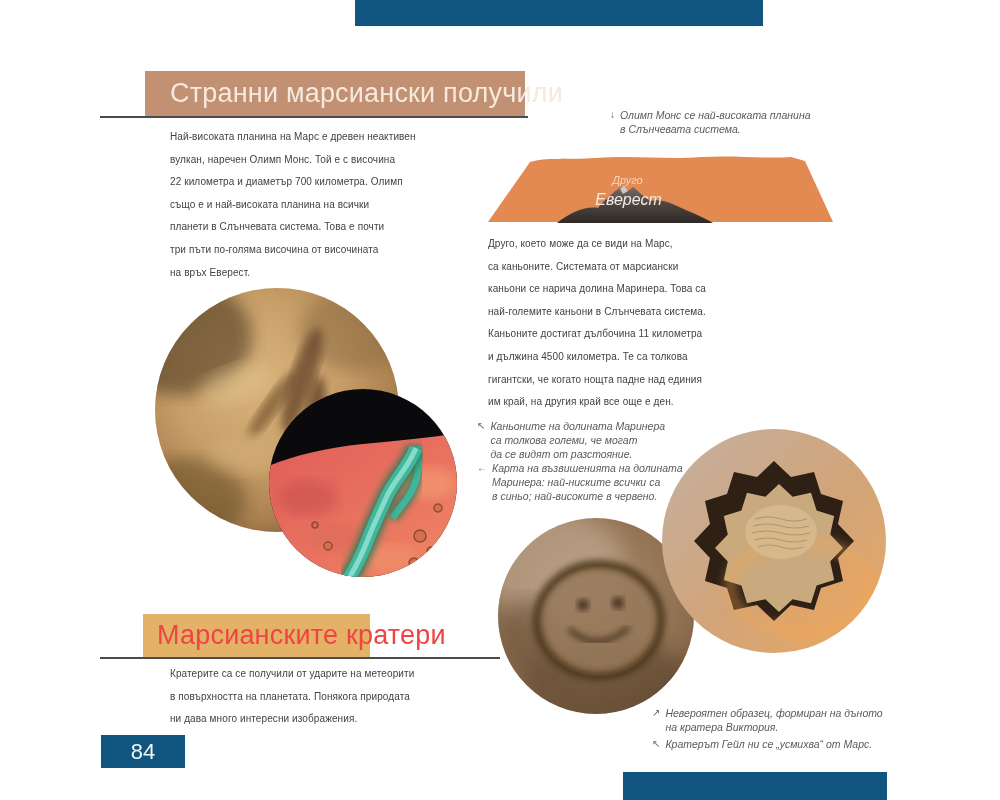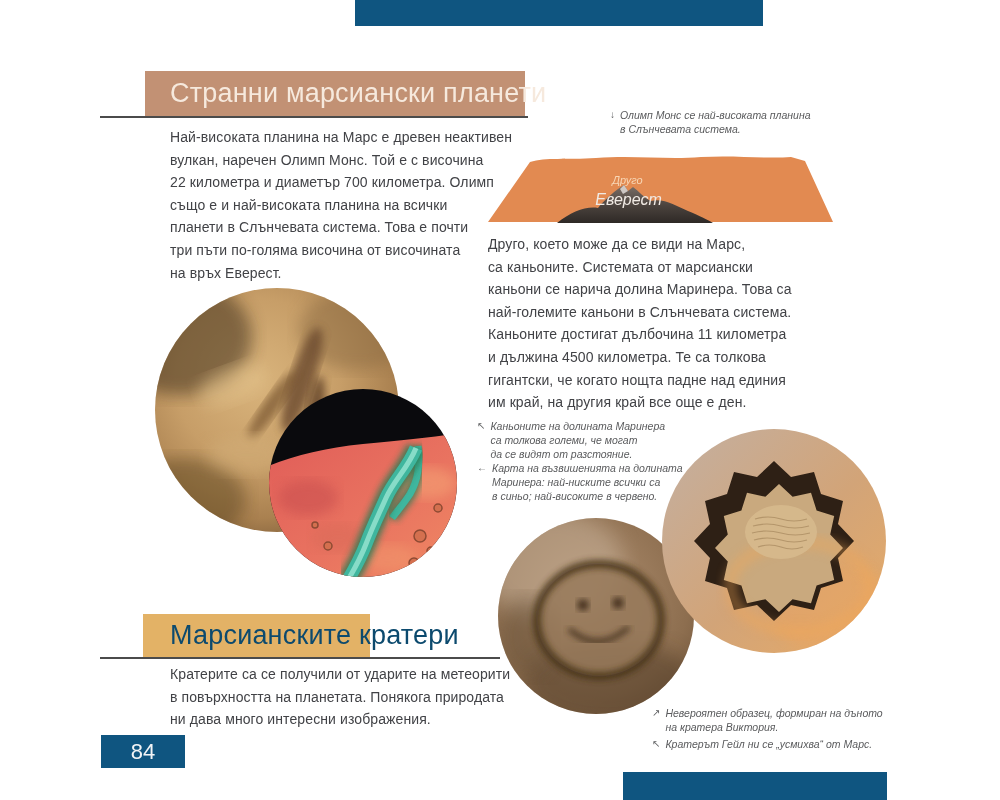--- a/index.html
+++ b/index.html
@@ -16,28 +16,28 @@
 
   .kicker {
     left:161px; top:38px; font-size:15px; font-style:italic; font-weight:bold;
     color:#2e7ba6; letter-spacing:0.2px;
   }
 
   .h-bar1 { left:145px; top:71px; width:380px; height:45px; background:#c29174; }
   .h-bar2 { left:143px; top:614px; width:227px; height:43px; background:#e3b266; }
   .h-text { font-size:27px; font-weight:400; letter-spacing:0.2px; white-space:nowrap; }
   .h-text1 { left:170px; top:71px; height:45px; line-height:45px; color:#f6e9dd; }
-  .h-text2 { left:170px; top:614px; height:55px; line-height:43px; color:#0c4a6e; }
+  .h-text2 { left:157px; top:614px; height:55px; line-height:43px; color:#ef4444; }
 
   .rule { height:2px; background:#4b4b4b; }
   .rule1 { left:100px; top:116px; width:428px; }
   .rule2 { left:100px; top:657px; width:400px; }
 
   .body-text {
-    font-size:14px; line-height:22.6px; color:#414246; letter-spacing:0.1px;
+    font-size:10px; line-height:22.6px; color:#414246; letter-spacing:0.1px;
   }
   .p-left  { left:170px; top:126px; width:365px; }
   .p-right { left:488px; top:233px; width:370px; }
   .p-craters { left:170px; top:663px; width:380px; }
 
   .caption {
     display:flex; gap:5px; font-size:10.5px; line-height:14px;
     font-style:italic; color:#5a5b5d;
   }
   .caption .arr { flex:0 0 auto; font-style:normal; font-size:10px; color:#5a5b5d; }
@@ -59,21 +59,21 @@
 </head>
 <body>
 
 <div class="page">
 
   <div class="abs blue-bar top-bar"></div>
   <div class="abs blue-bar bottom-bar"></div>
 
 
   <div class="abs h-bar1"></div>
-  <div class="abs h-text h-text1">Странни марсиански планети</div>
+  <div class="abs h-text h-text1">Странни марсиански получили</div>
   <div class="abs rule rule1"></div>
 
   <div class="abs body-text pre p-left">Най-високата планина на Марс е древен неактивен
 вулкан, наречен Олимп Монс. Той е с височина
 22 километра и диаметър 700 километра. Олимп
 също е и най-високата планина на всички
 планети в Слънчевата система. Това е почти
 три пъти по-голяма височина от височината
 на връх Еверест.</div>
   <div class="abs body-text pre p-right">Друго, което може да се види на Марс,

